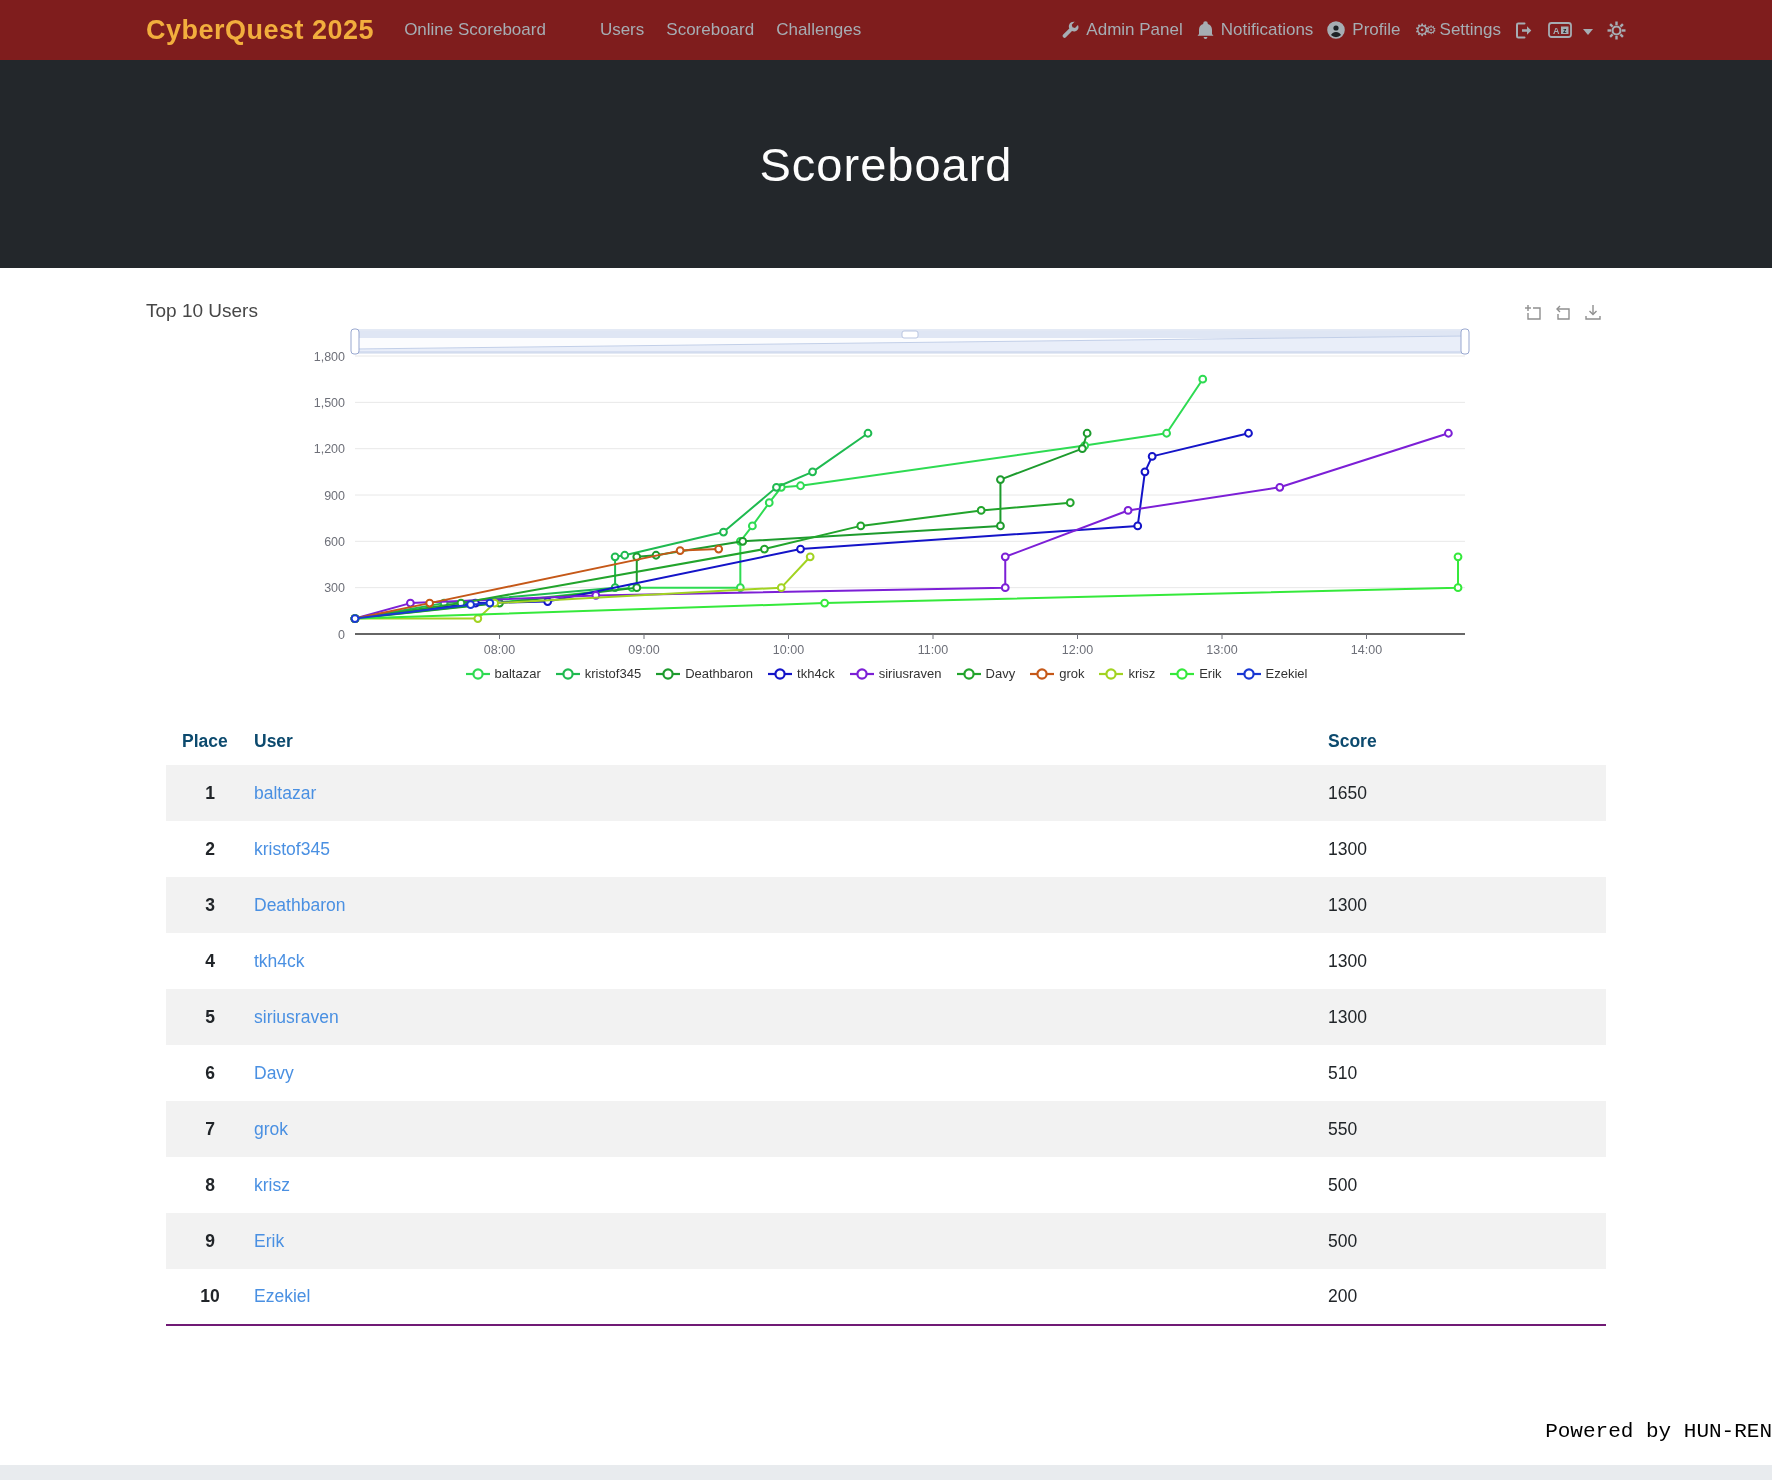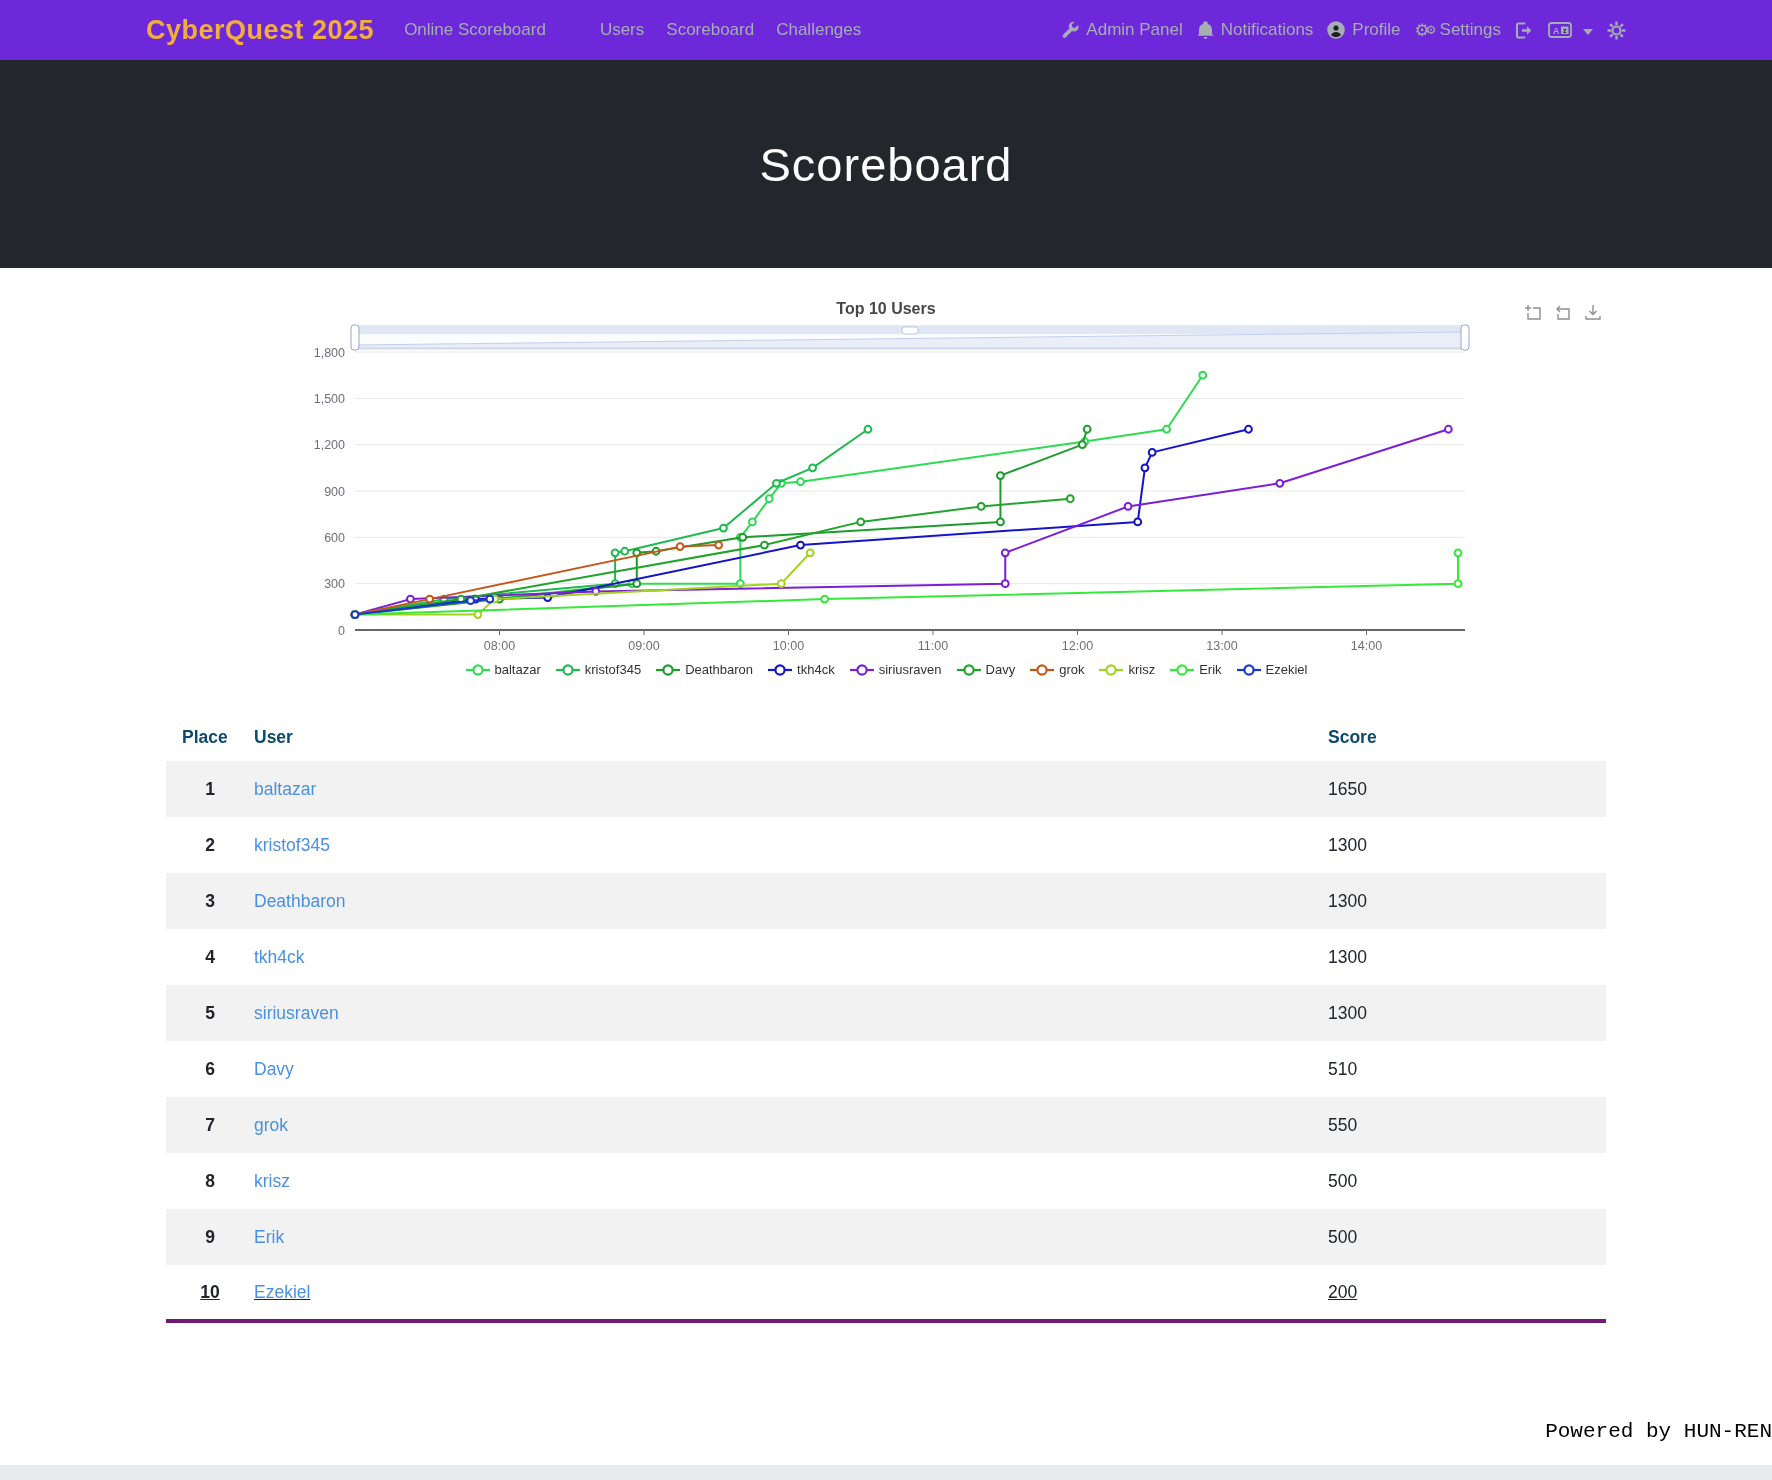--- a/index.html
+++ b/index.html
@@ -4,21 +4,21 @@
 <style>
   * { box-sizing: border-box; margin: 0; padding: 0; }
   html,body { background:#ffffff; }
   body {
     width: 1772px; min-height: 1480px;
     font-family: "Liberation Sans", "DejaVu Sans", sans-serif;
     color:#212529;
     display:flex; flex-direction:column;
   }
   
-  .navbar { background:#6d28d9; height:60px; flex:none; }
+  .navbar { background:#7f1d1d; height:60px; flex:none; }
   .navbar-inner {
     width:1480px; margin:0 auto; height:60px;
     display:flex; align-items:center;
   }
   .brand { color:#f2ae3d; font-weight:bold; font-size:27px; letter-spacing:0.5px; margin-right:30px; cursor:pointer; }
   .nav-link { color:#a6adb3; font-size:17px; margin-right:22px; cursor:pointer; white-space:nowrap; }
   .nav-link.site { margin-right:54px; }
   .nav-right { margin-left:auto; display:flex; align-items:center; gap:14px; }
   .nav-item { display:flex; align-items:center; gap:7px; color:#a6adb3; font-size:17px; cursor:pointer; white-space:nowrap; }
   .nav-icon { display:inline-flex; align-items:center; justify-content:center; }
@@ -26,40 +26,40 @@
   .gear-glyphs { font-size:17px; line-height:1; letter-spacing:-4px; }
   .gear-glyphs .small-gear { font-size:12px; vertical-align:-3px; }
   .caret { display:inline-block; margin-left:4px; }
 
   
   .hero { background:#23272b; height:208px; display:flex; align-items:center; justify-content:center; flex:none; }
   .hero h1 { color:#fdfdfd; font-size:47px; font-weight:300; letter-spacing:1px; }
 
   
   .chart-card { width:1480px; margin:0 auto; position:relative; padding-top:32px; }
-  .chart-title { text-align:center; font-size:16px; font-weight:bold; color:#474747; }
+  .chart-title { text-align:left; font-size:19px; font-weight:normal; color:#474747; }
   .toolbox { position:absolute; top:36px; right:24px; display:flex; gap:12px; }
   .toolbox svg { display:block; cursor:pointer; }
   #chart-svg { display:block; margin-top:4px; }
   .legend { display:flex; justify-content:center; align-items:center; flex-wrap:wrap; gap:14px; margin-top:0; }
   .legend-item { display:flex; align-items:center; gap:4px; cursor:pointer; }
   .legend-item svg { display:block; }
   .legend-label { font-size:13px; color:#333; }
 
   
   .table-wrap { width:1440px; margin:36px auto 0; }
   table { width:100%; border-collapse:collapse; font-size:17.5px; }
   th { text-align:left; font-weight:bold; height:48px; padding:0; color:#0c4a6e; }
   th.place-col, td.place-cell { width:88px; }
   th.score-col, td.score-cell { width:278px; }
   th.place-col { padding-left:16px; }
   td { height:56px; padding:0; }
   td.place-cell { text-align:center; font-weight:bold; }
   tbody tr:nth-child(odd) { background:#f2f2f2; }
-  tbody tr:last-child td { border-bottom:4px solid #701a75;text-decoration:underline; }
+  tbody tr:last-child td { border-bottom:2px solid #701a75; }
   a.user-link { color:#4a90e2; text-decoration:none; cursor:pointer; }
 
   
   .footer { margin-top:auto; padding-top:70px; }
   .footer-text { text-align:right; color:#000000; font-size:21px;font-family:Liberation Mono, monospace; }
   .footer-bar { margin-top:22px; height:15px; background:#e8ebee; }
 </style>
 </head>
 <body>
 

